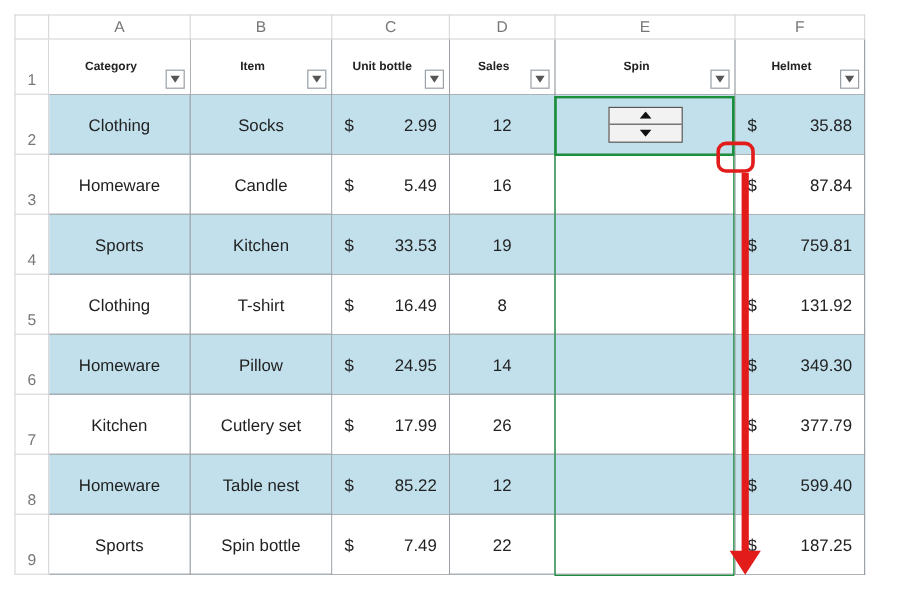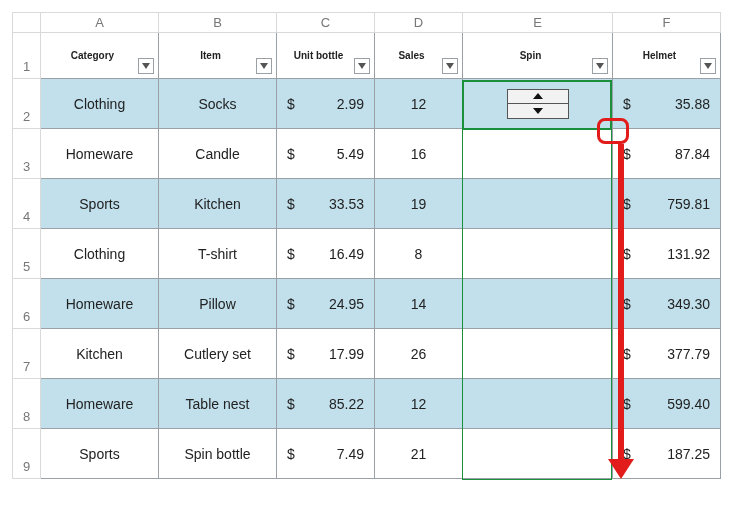--- a/index.html
+++ b/index.html
@@ -305,21 +305,21 @@
     <td class="cell center">12</td>
     <td class="cell center"></td>
     <td class="cell money"><span class="cur">$</span><span>599.40</span></td>
   </tr>
 
   <tr class="datarow band-odd">
     <td class="rowhdr">9</td>
     <td class="cell center">Sports</td>
     <td class="cell center">Spin bottle</td>
     <td class="cell money"><span class="cur">$</span><span>7.49</span></td>
-    <td class="cell center">21</td>
+    <td class="cell center">22</td>
     <td class="cell center"></td>
     <td class="cell money"><span class="cur">$</span><span>187.25</span></td>
   </tr>
 </tbody>
     </table>
 
 
 <div class="sel-outline" style="left:450px; top:68px; width:150px; height:50px;"></div>
 <div class="sel-outline" style="left:450px; top:68px; width:150px; height:400px; border-width:1.5px;"></div>
 

